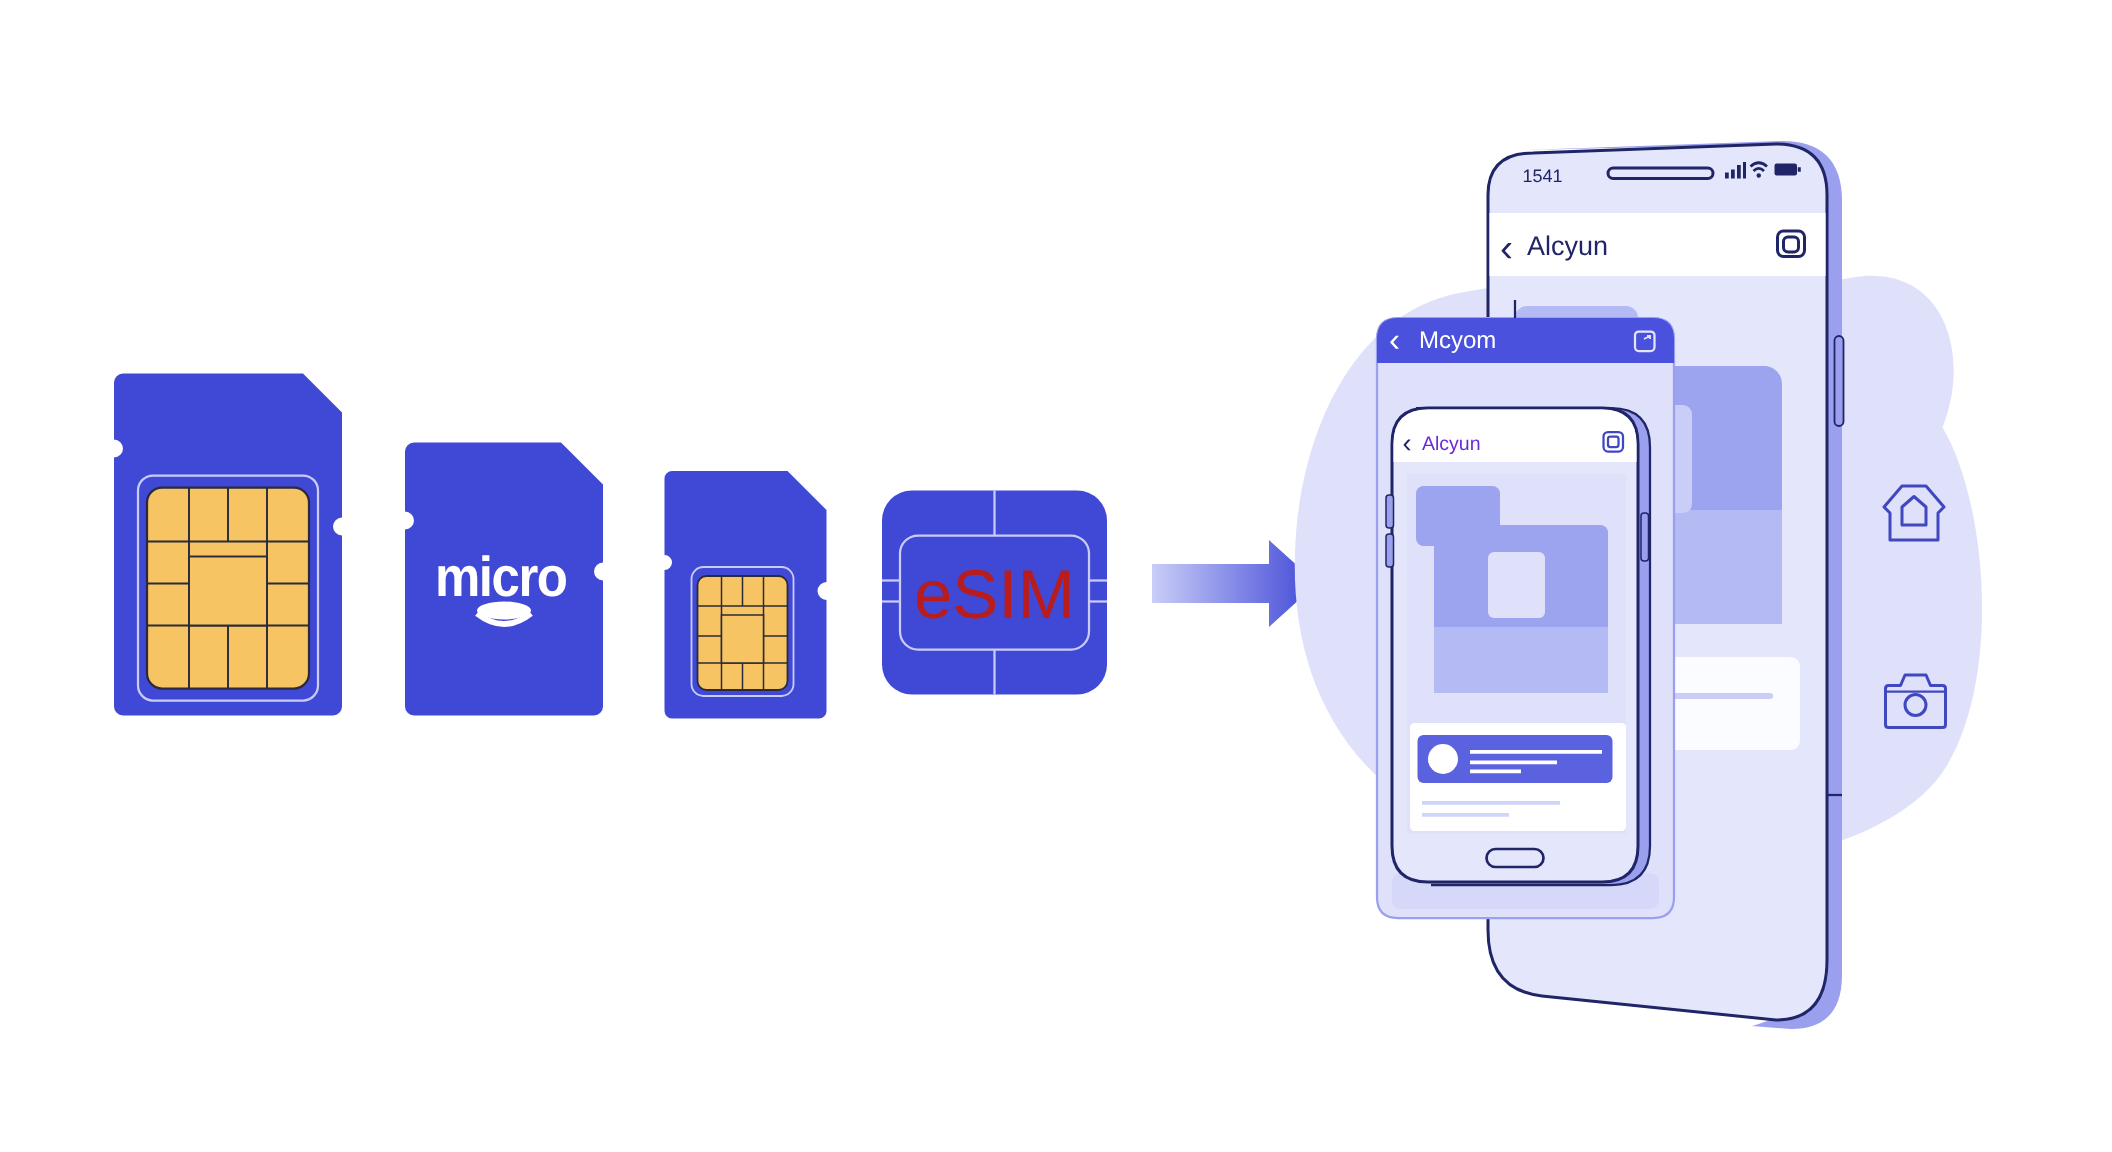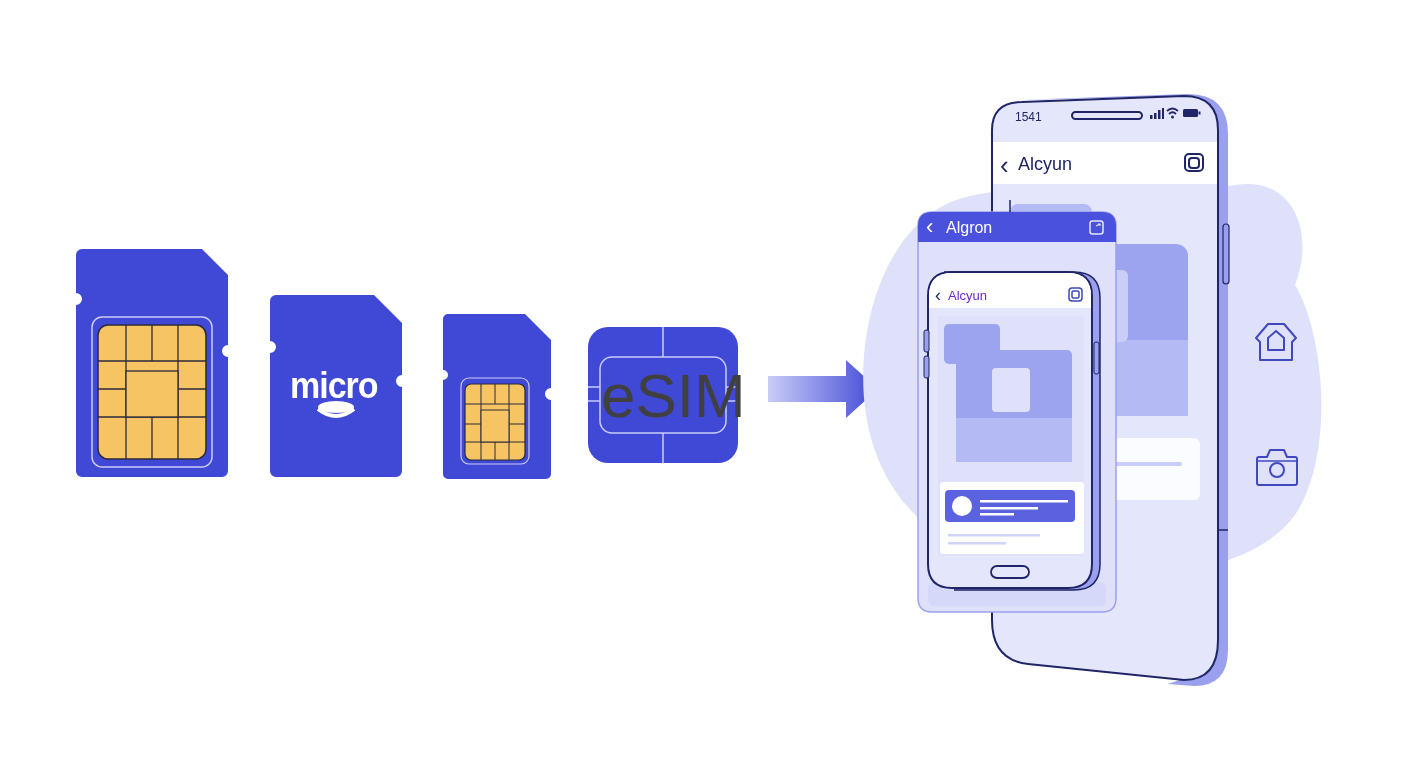--- a/index.html
+++ b/index.html
@@ -59,21 +59,21 @@
 <svg style="left:588px;top:327px" width="150" height="136" viewBox="0 0 150 136">
   <rect x="0" y="0" width="150" height="136" rx="20" fill="#4048d6"></rect>
   <rect x="12" y="30" width="126" height="76" rx="12" fill="none" stroke="#c9ccf7" stroke-width="1.5"></rect>
   <line x1="75" y1="0" x2="75" y2="30" stroke="#c9ccf7" stroke-width="1.5"></line>
   <line x1="75" y1="106" x2="75" y2="136" stroke="#c9ccf7" stroke-width="1.5"></line>
   <line x1="0" y1="60" x2="12" y2="60" stroke="#c9ccf7" stroke-width="1.5"></line>
   <line x1="0" y1="74" x2="12" y2="74" stroke="#c9ccf7" stroke-width="1.5"></line>
   <line x1="138" y1="60" x2="150" y2="60" stroke="#c9ccf7" stroke-width="1.5"></line>
   <line x1="138" y1="74" x2="150" y2="74" stroke="#c9ccf7" stroke-width="1.5"></line>
 </svg>
-<div class="lbl" style="left:601px;top:368px;font-size:62px;color:#404040;width:124px;text-align:center;line-height:56px">eSIM</div>
+<div class="lbl" style="left:601px;top:368px;font-size:46px;color:#b91c1c;width:124px;text-align:center;line-height:56px">eSIM</div>
 
 <svg style="left:768px;top:360px" width="112" height="58" viewBox="0 0 112 58">
   <defs>
     <linearGradient id="ag" x1="0" x2="1" y1="0" y2="0">
       <stop offset="0" stop-color="#c9cdf8"></stop>
       <stop offset="1" stop-color="#4048d6"></stop>
     </linearGradient>
   </defs>
   <path d="M0 16 H78 V0 L110 29 L78 58 V42 H0 Z" fill="url(#ag)"></path>
 </svg>
@@ -127,21 +127,21 @@
   <rect x="5" y="6" width="10" height="10" rx="3" fill="none" stroke="#1f2566" stroke-width="2"></rect>
 </svg>
 
 <svg style="left:918px;top:212px" width="200" height="404" viewBox="0 0 200 404">
   <path d="M0 14 Q0 0 14 0 H184 Q198 0 198 14 V386 Q198 400 184 400 H14 Q0 400 0 386 Z" fill="#dfe1fb" stroke="#9aa0ee" stroke-width="1.5"></path>
   <path d="M0 14 Q0 0 14 0 H184 Q198 0 198 14 V30 H0 Z" fill="#4a51dc"></path>
   <rect x="10" y="370" width="178" height="24" rx="6" fill="#d0d4f8" opacity="0.7"></rect>
   <line x1="92" y1="-12" x2="92" y2="0" stroke="#1f2566" stroke-width="1.5"></line>
 </svg>
 <div class="lbl" style="left:926px;top:214px;font-size:22px;color:#ffffff;line-height:26px">‹</div>
-<div class="lbl" style="left:946px;top:219px;font-size:16px;color:#ffffff">Algron</div>
+<div class="lbl" style="left:946px;top:219px;font-size:16px;color:#ffffff">Mcyom</div>
 <svg style="left:1089px;top:220px" width="15" height="15" viewBox="0 0 15 15">
   <rect x="1" y="1" width="13" height="13" rx="2.5" fill="none" stroke="#e4e6fc" stroke-width="1.5"></rect>
   <path d="M7 6 L11 4 M9 4 H11 V6" stroke="#e4e6fc" stroke-width="1.2" fill="none"></path>
 </svg>
 
 <svg style="left:924px;top:268px" width="180" height="328" viewBox="0 0 180 328">
 
   <path d="M20 4 H150 Q176 4 176 30 V296 Q176 322 150 322 H30" fill="#9aa0ee" stroke="#1f2566" stroke-width="1.5"></path>
   <path d="M4 28 Q4 4 28 4 H144 Q168 4 168 28 V296 Q168 320 144 320 H28 Q4 320 4 296 Z" fill="#e4e6fc" stroke="#1f2566" stroke-width="2"></path>
 

